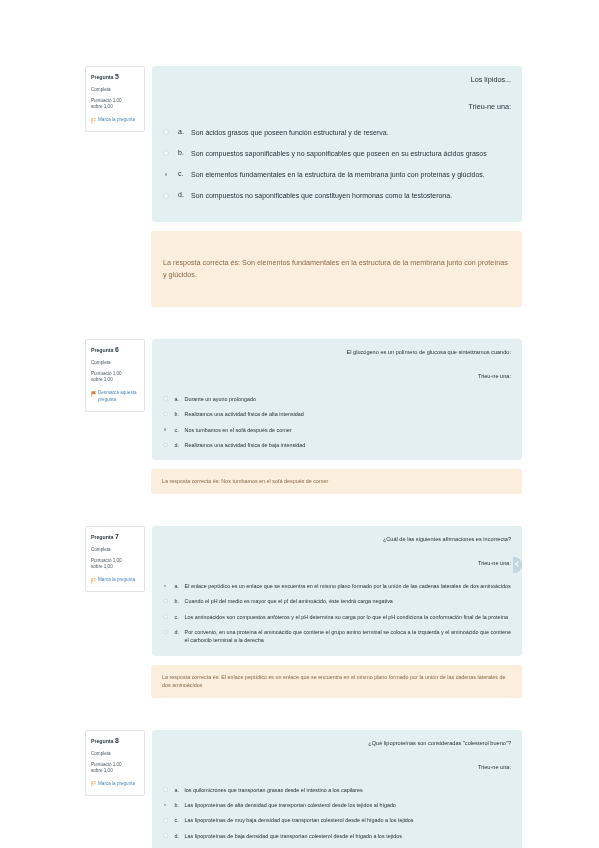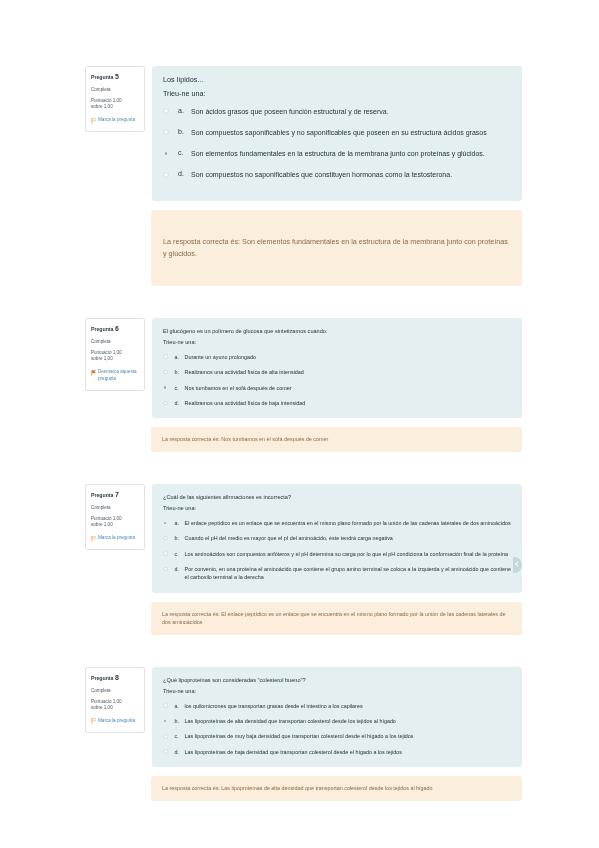--- a/index.html
+++ b/index.html
@@ -98,27 +98,29 @@
     flex: 1 1 auto;
     background: #e3eff0;
     border-radius: 3px;
     padding: 9px 11px 11px 11px;
     box-sizing: border-box;
   }
   .qtext {
     font-size: 5.6px;
     line-height: 1.5;
     color: #24323a;
-    margin-bottom: 3px;
+    margin-bottom: 16px;
+    text-align: right;
   }
   .prompt {
     font-size: 5.6px;
     line-height: 1.5;
     color: #24323a;
-    margin-bottom: 6px;
+    margin-bottom: 14px;
+    text-align: right;
   }
   .answers {
     margin: 0;
     padding: 0;
     list-style: none;
   }
   .answer {
     display: flex;
     align-items: flex-start;
     margin-bottom: 7px;

